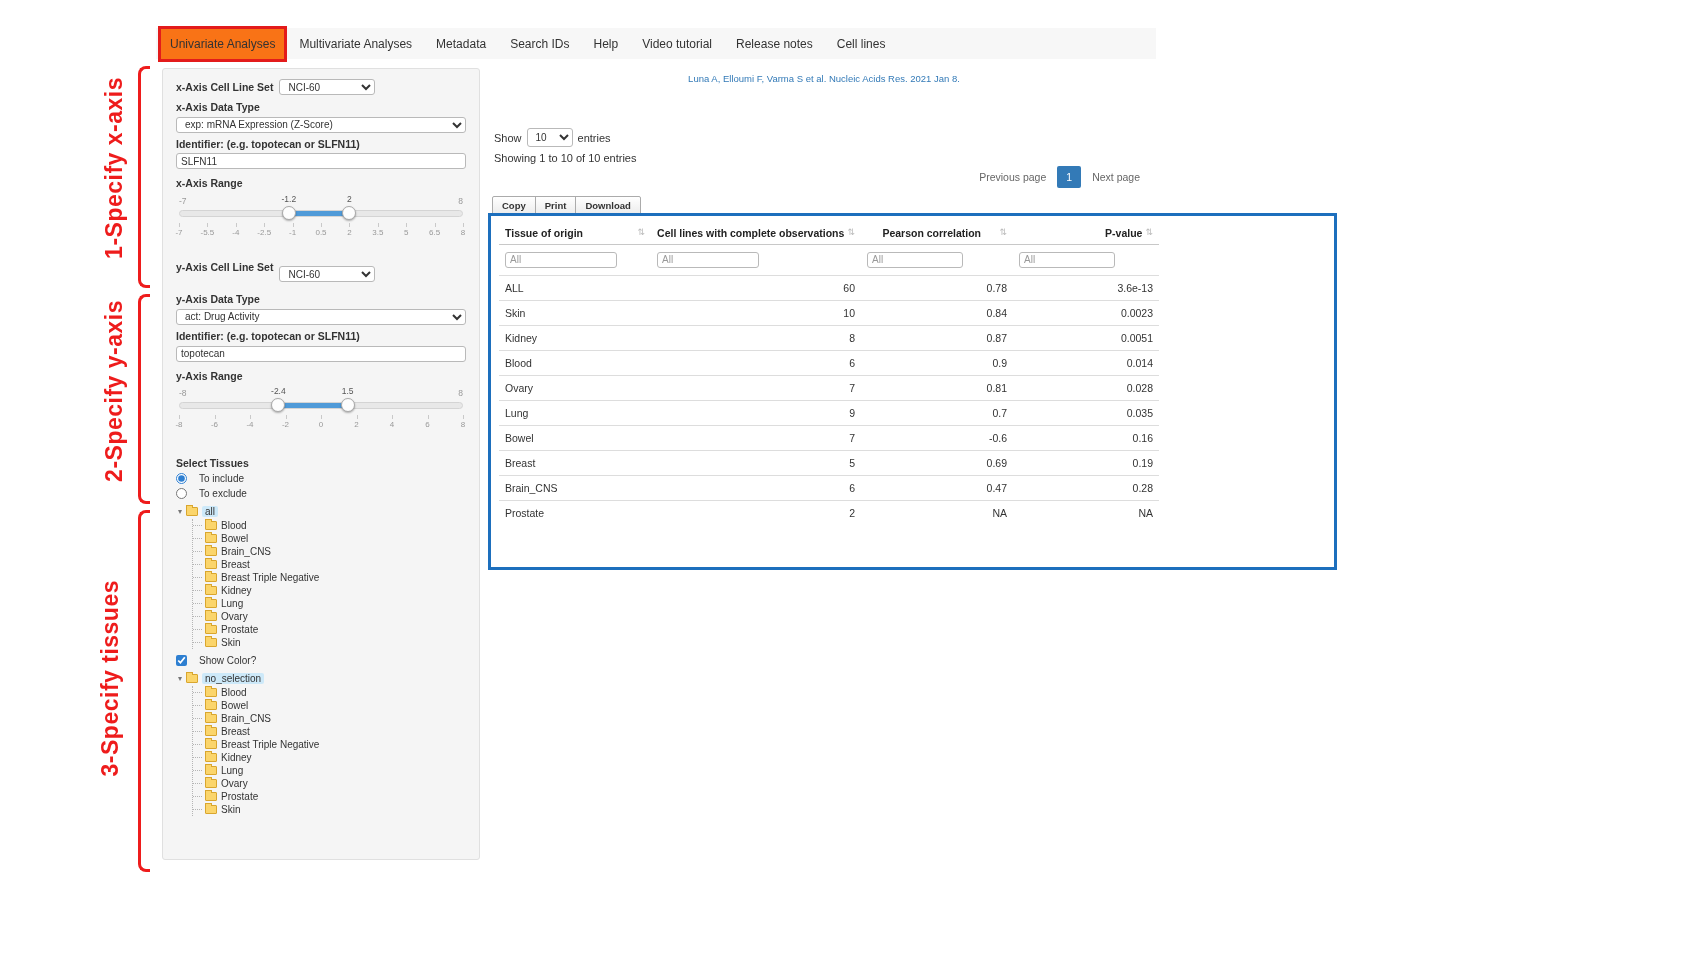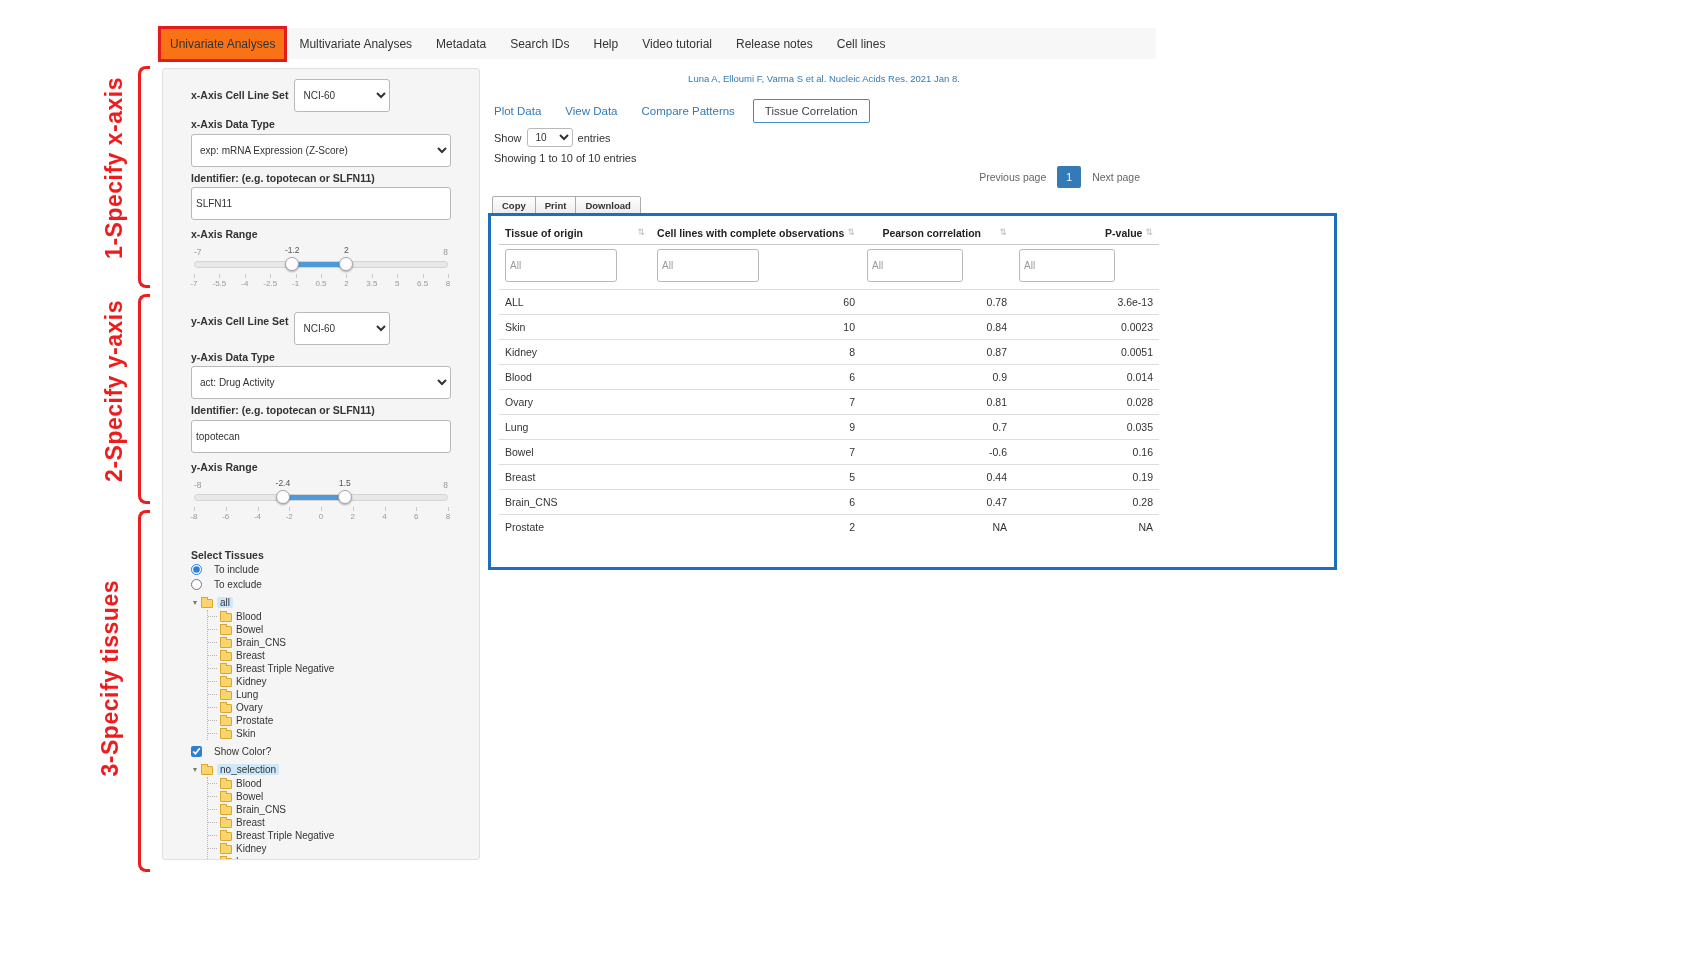--- a/index.html
+++ b/index.html
@@ -13,26 +13,26 @@
              border-radius:8px 0 0 8px; }
 
   
   .topnav { position:absolute; left:156px; top:28px; width:1000px; height:31px; background:#f7f7f7;
             display:flex; align-items:center; }
   .nav-item { font-size:12px; color:#333; padding:0 12px; cursor:pointer; white-space:nowrap; }
   .nav-item.boxed { border:3px solid #e31b1b; padding:8px 9px; margin-left:2px; background:#f97316; }
 
   
   .sidebar { position:absolute; left:162px; top:68px; width:318px; height:792px; background:#f5f5f5;
-             border:1px solid #e0e0e0; border-radius:3px; padding:10px 28px; font-size:10.5px; color:#333;
+             border:1px solid #e0e0e0; border-radius:3px; padding:10px 13px; font-size:10.5px; color:#333;
              overflow:hidden; }
   .fieldlabel { font-weight:bold; font-size:10.5px; color:#333; margin-bottom:3px; line-height:1.2; }
   .inline-row { display:flex; align-items:center; gap:6px; margin-bottom:6px; }
   select, input[type=text] { font-family:inherit; font-size:10px; color:#333; border:1px solid #b9b9b9;
-             border-radius:3px; background:#fff; height:33px; padding:0 4px; }
+             border-radius:3px; background:#fff; height:16px; padding:0 4px; }
   .cls-select { width:96px; }
   .w100 { width:100%; }
   .mb5 { margin-bottom:5px; } .mb8 { margin-bottom:8px; }
 
   
   .slider { position:relative; height:50px; margin:3px 3px 18px; }
   .slider.ygap { margin-bottom:22px; }
   .sl-min { position:absolute; left:0; top:3px; font-size:8.5px; color:#999; }
   .sl-max { position:absolute; right:0; top:3px; font-size:8.5px; color:#999; }
   .sl-from,.sl-to { position:absolute; top:1px; transform:translateX(-50%); font-size:8.5px; color:#555; }
@@ -336,26 +336,20 @@
             <span class="tree-label">Skin</span>
           </div>
         </div>
       </div>
   </aside>
 
   <div class="citation">
     <a class="cite-link">Luna A, Elloumi F, Varma S et al. Nucleic Acids Res. 2021 Jan 8.</a>
   </div>
 
-  <div class="view-tabs">
-      <div class="view-tab">Plot Data</div>
-      <div class="view-tab">View Data</div>
-      <div class="view-tab">Compare Patterns</div>
-      <div class="view-tab active">Tissue Correlation</div>
-    </div>
 
   <div class="show-row">
     <span>Show</span>
     <select>
       <option>10</option>
     </select>
     <span>entries</span>
   </div>
 
   <div class="showing-text">Showing 1 to 10 of 10 entries</div>
@@ -433,21 +427,21 @@
           </tr>
           <tr class="data-row">
             <td class="data c0">Bowel</td>
             <td class="data c1">7</td>
             <td class="data c2">-0.6</td>
             <td class="data c3">0.16</td>
           </tr>
           <tr class="data-row">
             <td class="data c0">Breast</td>
             <td class="data c1">5</td>
-            <td class="data c2">0.44</td>
+            <td class="data c2">0.69</td>
             <td class="data c3">0.19</td>
           </tr>
           <tr class="data-row">
             <td class="data c0">Brain_CNS</td>
             <td class="data c1">6</td>
             <td class="data c2">0.47</td>
             <td class="data c3">0.28</td>
           </tr>
           <tr class="data-row">
             <td class="data c0">Prostate</td>

